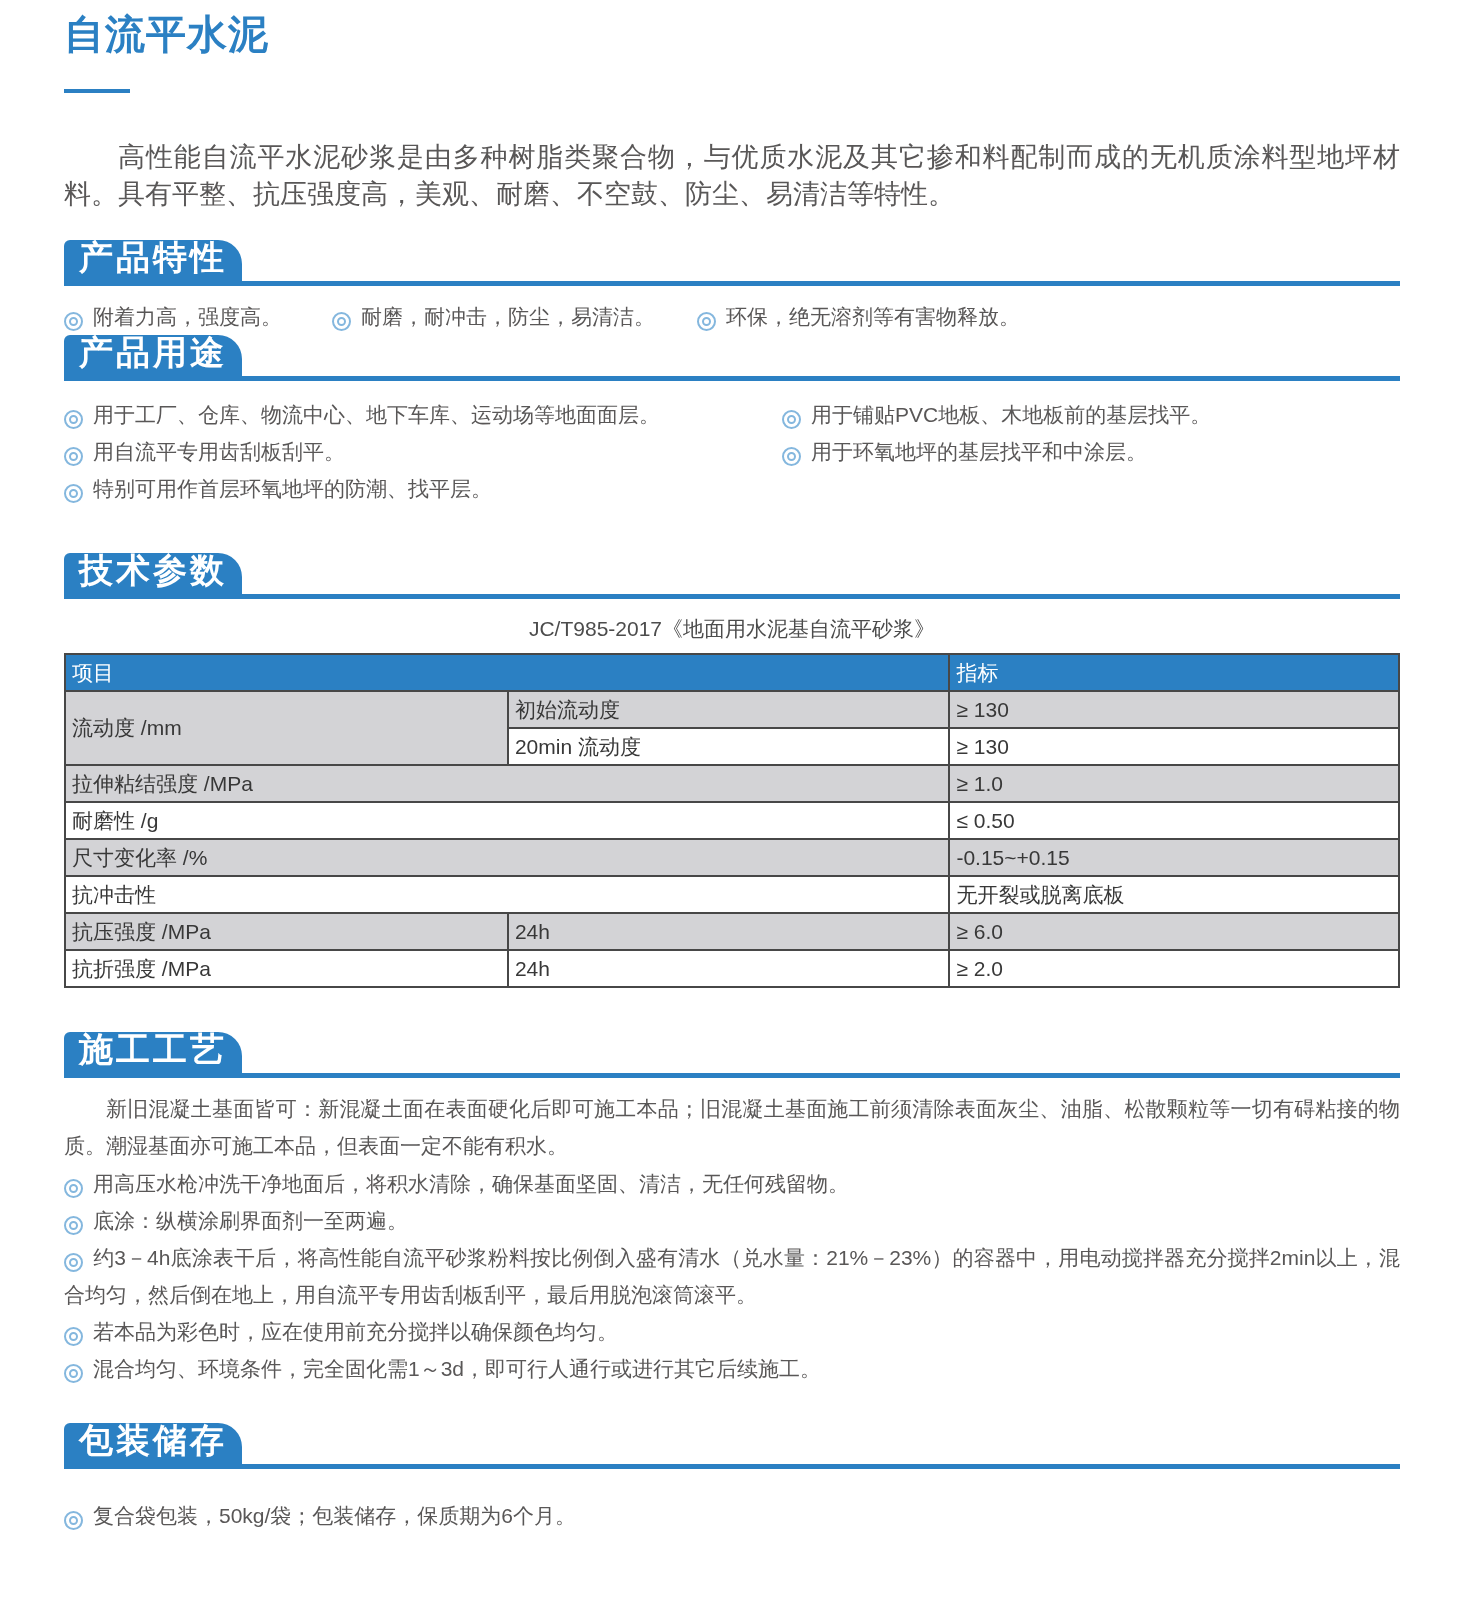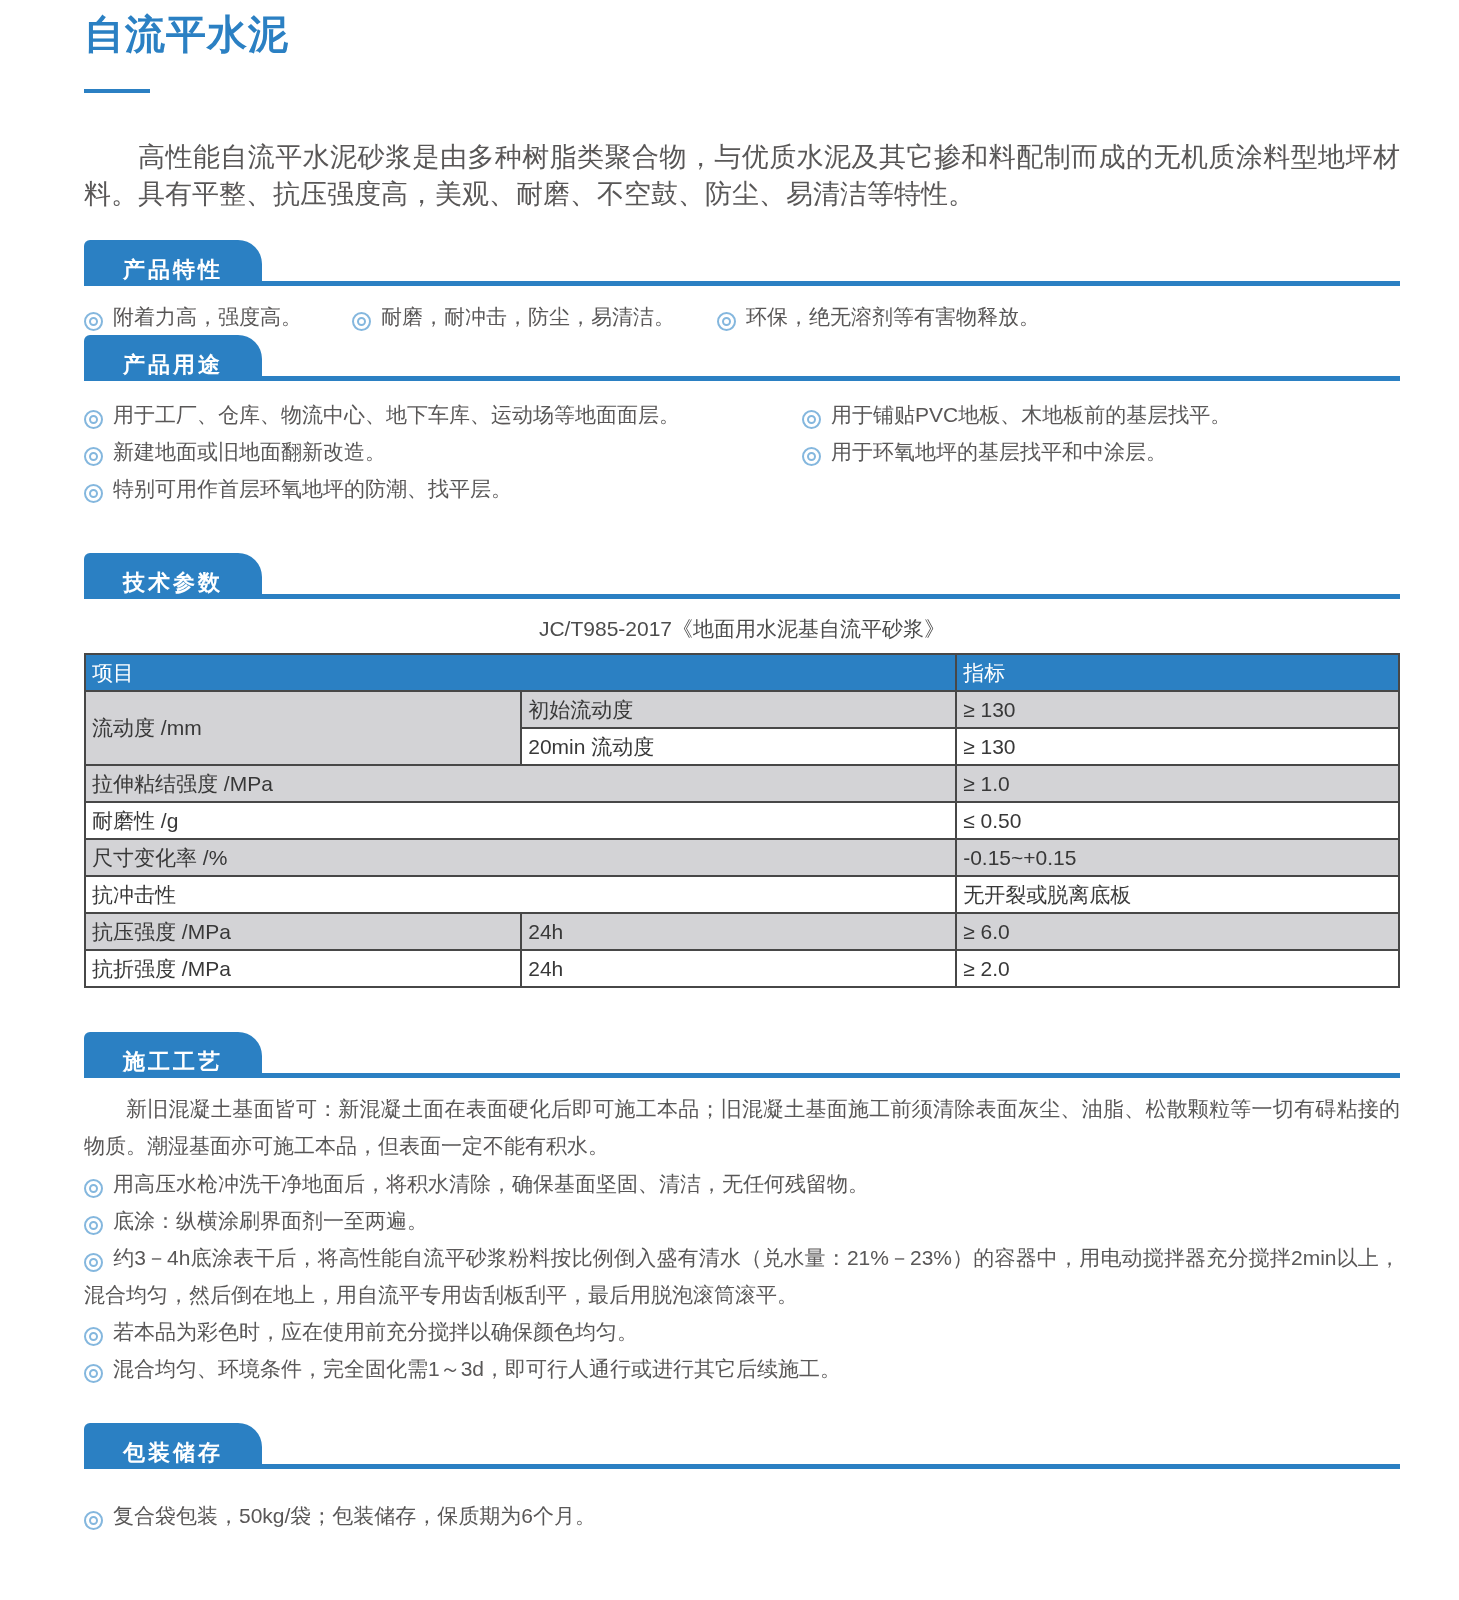--- a/index.html
+++ b/index.html
@@ -12,43 +12,43 @@
   }
   *{box-sizing:border-box;}
   html,body{margin:0;padding:0;}
   body{
     width:1459px;height:1600px;
     background:#ffffff;
     font-family:"Liberation Sans", sans-serif;
     color:var(--body-text);
     overflow:hidden;
   }
-  .page{padding:0 59px 0 84px;}
+  .page{padding:0 59px 0 64px;}
 
   
   .page-title{
     margin:0;padding-top:11px;
     font-size:40px;line-height:46px;font-weight:bold;
     color:var(--accent);letter-spacing:1px;
   }
   .title-dash{width:66px;height:4px;background:var(--accent);margin-top:32px;}
 
   .intro{
     margin:46px 0 0 0;
     font-size:27px;line-height:37px;
     text-align:justify;text-indent:2em;
   }
 
   
   .sec-head{border-bottom:5px solid var(--accent);line-height:0;}
   .sec-tab{
-    display:inline-flex;align-items:flex-end;justify-content:center;
+    display:inline-flex;align-items:flex-start;justify-content:center;
     width:178px;height:41px;
     background:var(--accent);color:#ffffff;
-    font-size:22px;font-weight:bold;letter-spacing:3px;
+    font-size:34px;font-weight:bold;letter-spacing:3px;
     border-radius:6px 24px 0 0;
     line-height:1;
   }
 
   
   .li{
     margin:0;font-size:21px;line-height:37px;
     text-align:justify;color:var(--body-text);
   }
   .bullseye{
@@ -144,21 +144,21 @@
         <span>产品用途</span>
       </div>
     </div>
     <div class="uses-grid">
       <div class="uses-col-left">
           <p class="li"><span class="bullseye">
               <span class="bullseye-inner"></span>
             </span><span>用于工厂、仓库、物流中心、地下车库、运动场等地面面层。</span></p>
           <p class="li"><span class="bullseye">
               <span class="bullseye-inner"></span>
-            </span><span>新建地面或旧地面翻新改造。</span></p>
+            </span><span>用自流平专用齿刮板刮平。</span></p>
           <p class="li"><span class="bullseye">
               <span class="bullseye-inner"></span>
             </span><span>特别可用作首层环氧地坪的防潮、找平层。</span></p>
         </div>
       <div class="uses-col-right">
           <p class="li"><span class="bullseye">
               <span class="bullseye-inner"></span>
             </span><span>用于铺贴PVC地板、木地板前的基层找平。</span></p>
           <p class="li"><span class="bullseye">
               <span class="bullseye-inner"></span>

